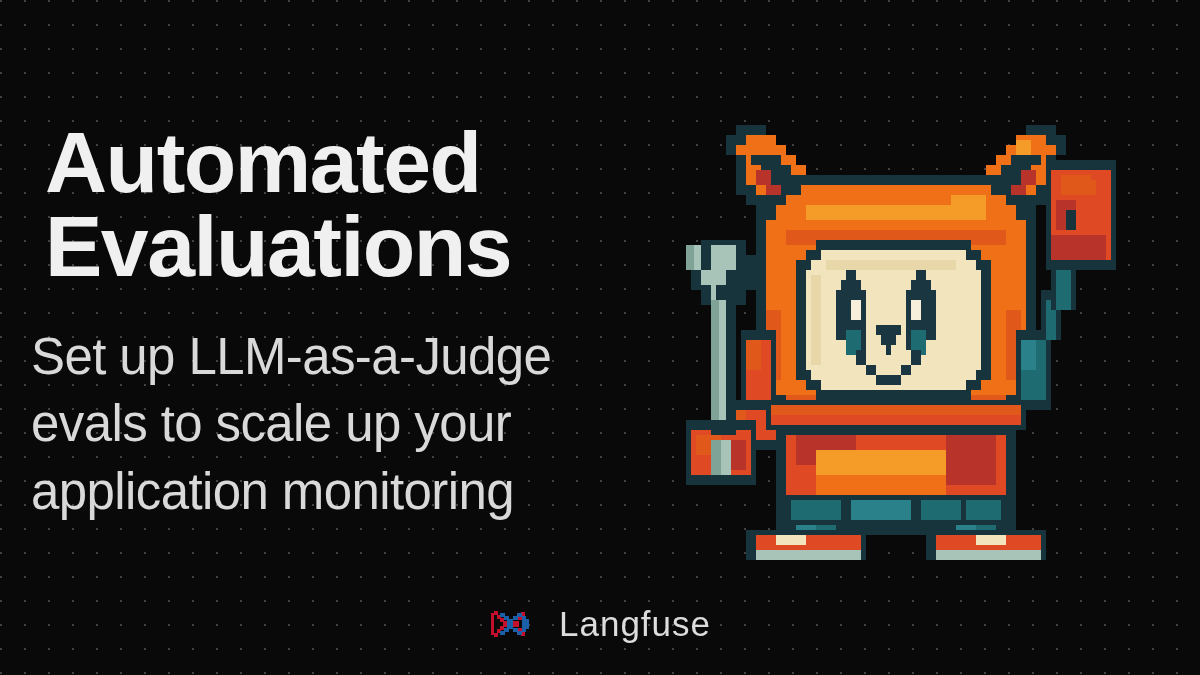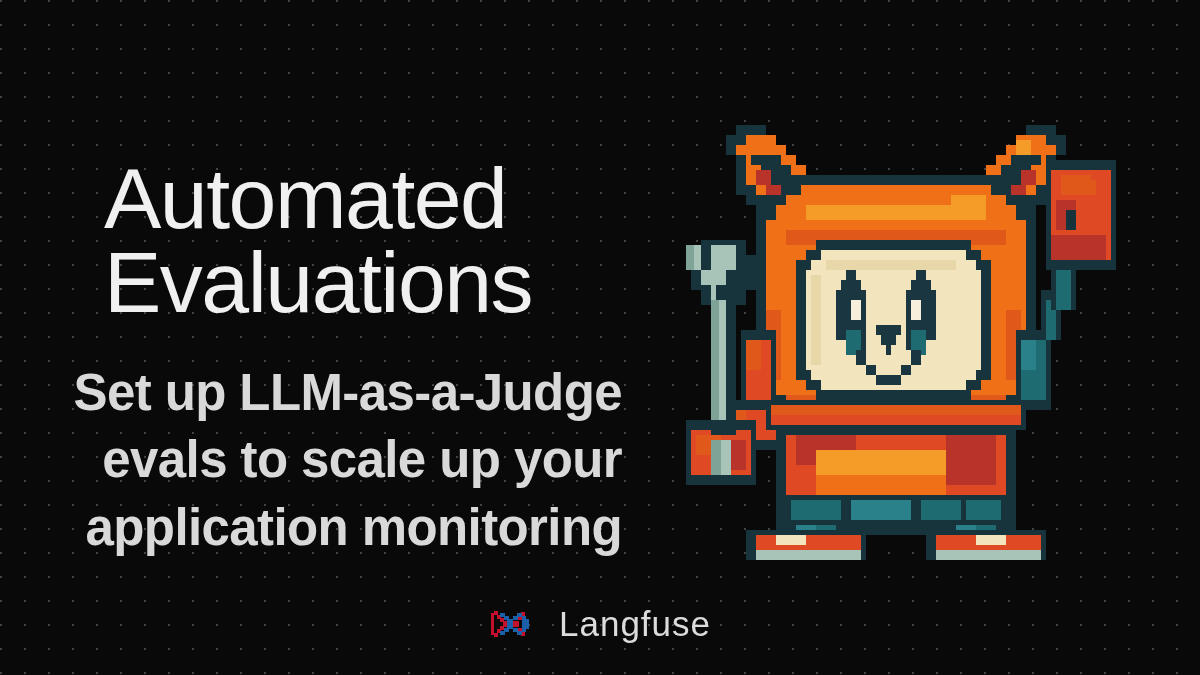--- a/index.html
+++ b/index.html
@@ -21,38 +21,37 @@
   }
 
   
   .text-col {
     position:absolute;
     left:0px; top:120px;
     width:640px;
   }
   .headline {
     color:#f0f0f0;
-    font-weight:400;
+    font-weight:700;
     font-size:86px;
     line-height:0.98;
     letter-spacing:-1.5px;
-    padding-left:104px;
+    padding-left:45px;
     white-space:pre-line;
-    margin-top:36px;
   }
   .subhead {
     margin-top:34px;
     padding-right:18px;
-    text-align:right;
     color:#d9d9d9;
-    font-weight:700;
+    font-weight:400;
     font-size:51px;
     line-height:1.33;
     letter-spacing:-0.6px;
     white-space:pre-line;
+    margin-left:31px;
   }
 
   
   .logo-row {
     position:absolute;
     left:0; right:0; top:604px;
     display:flex;
     align-items:center;
     justify-content:center;
     gap:28px;

